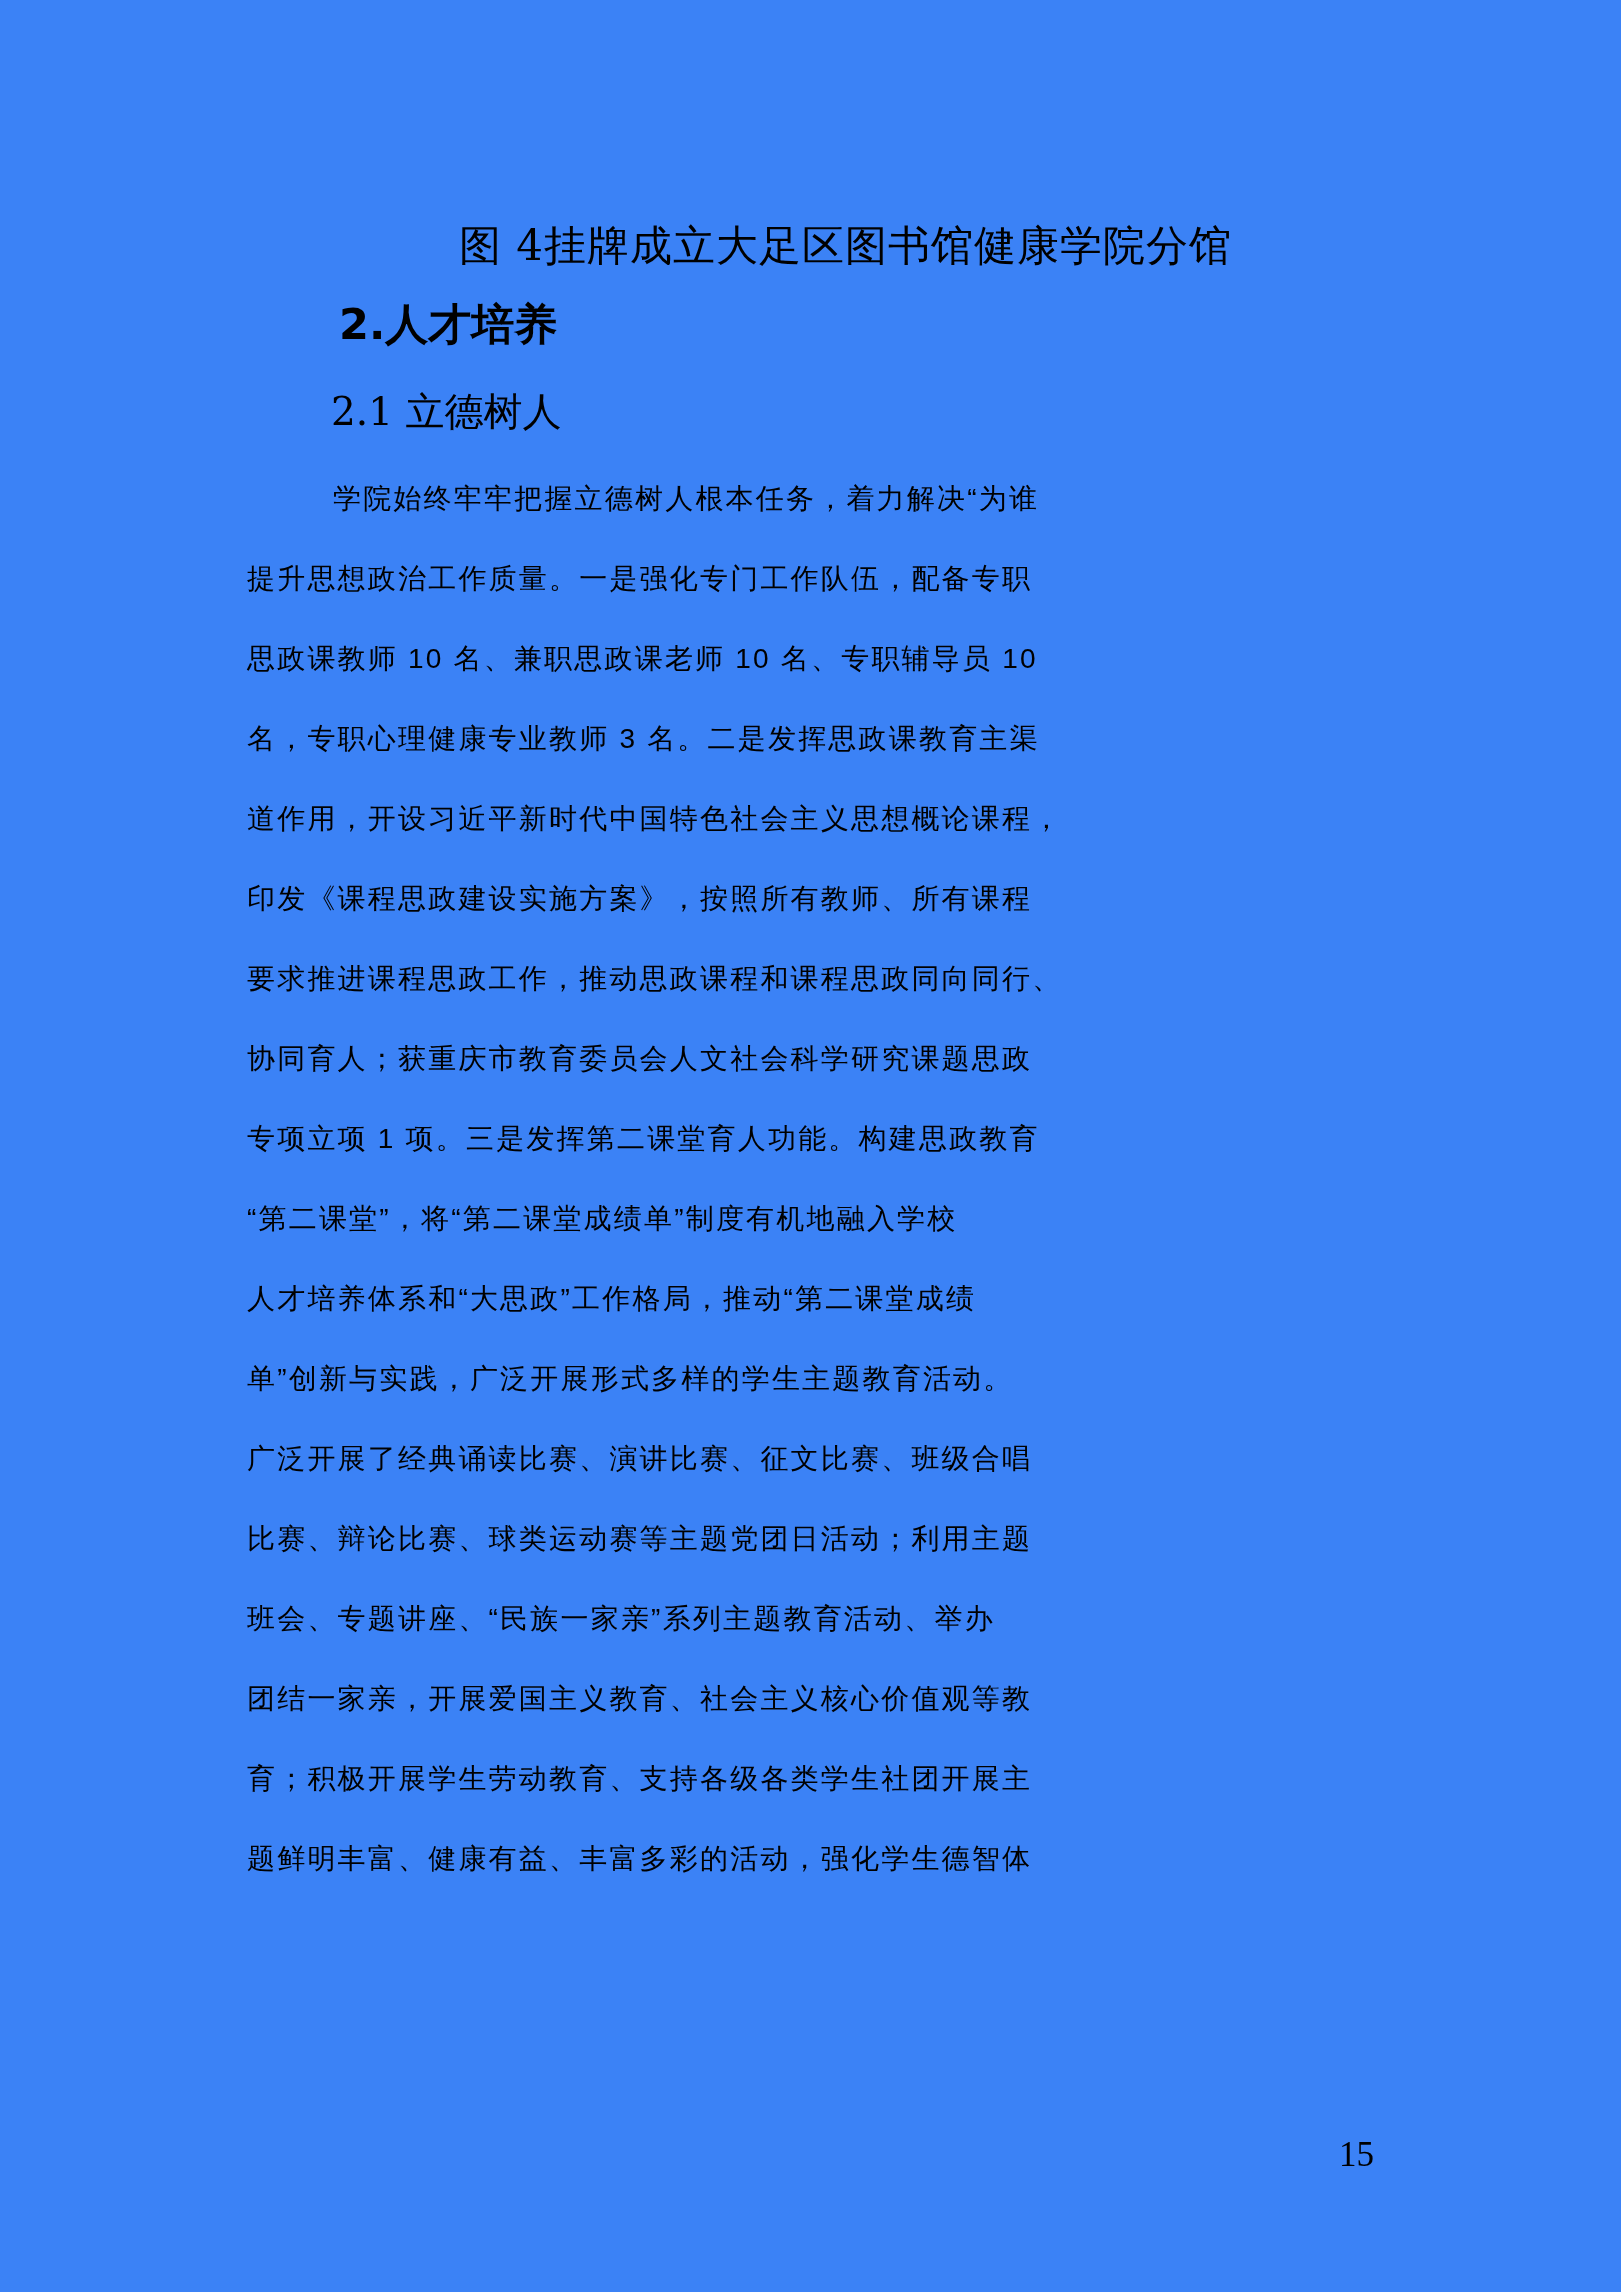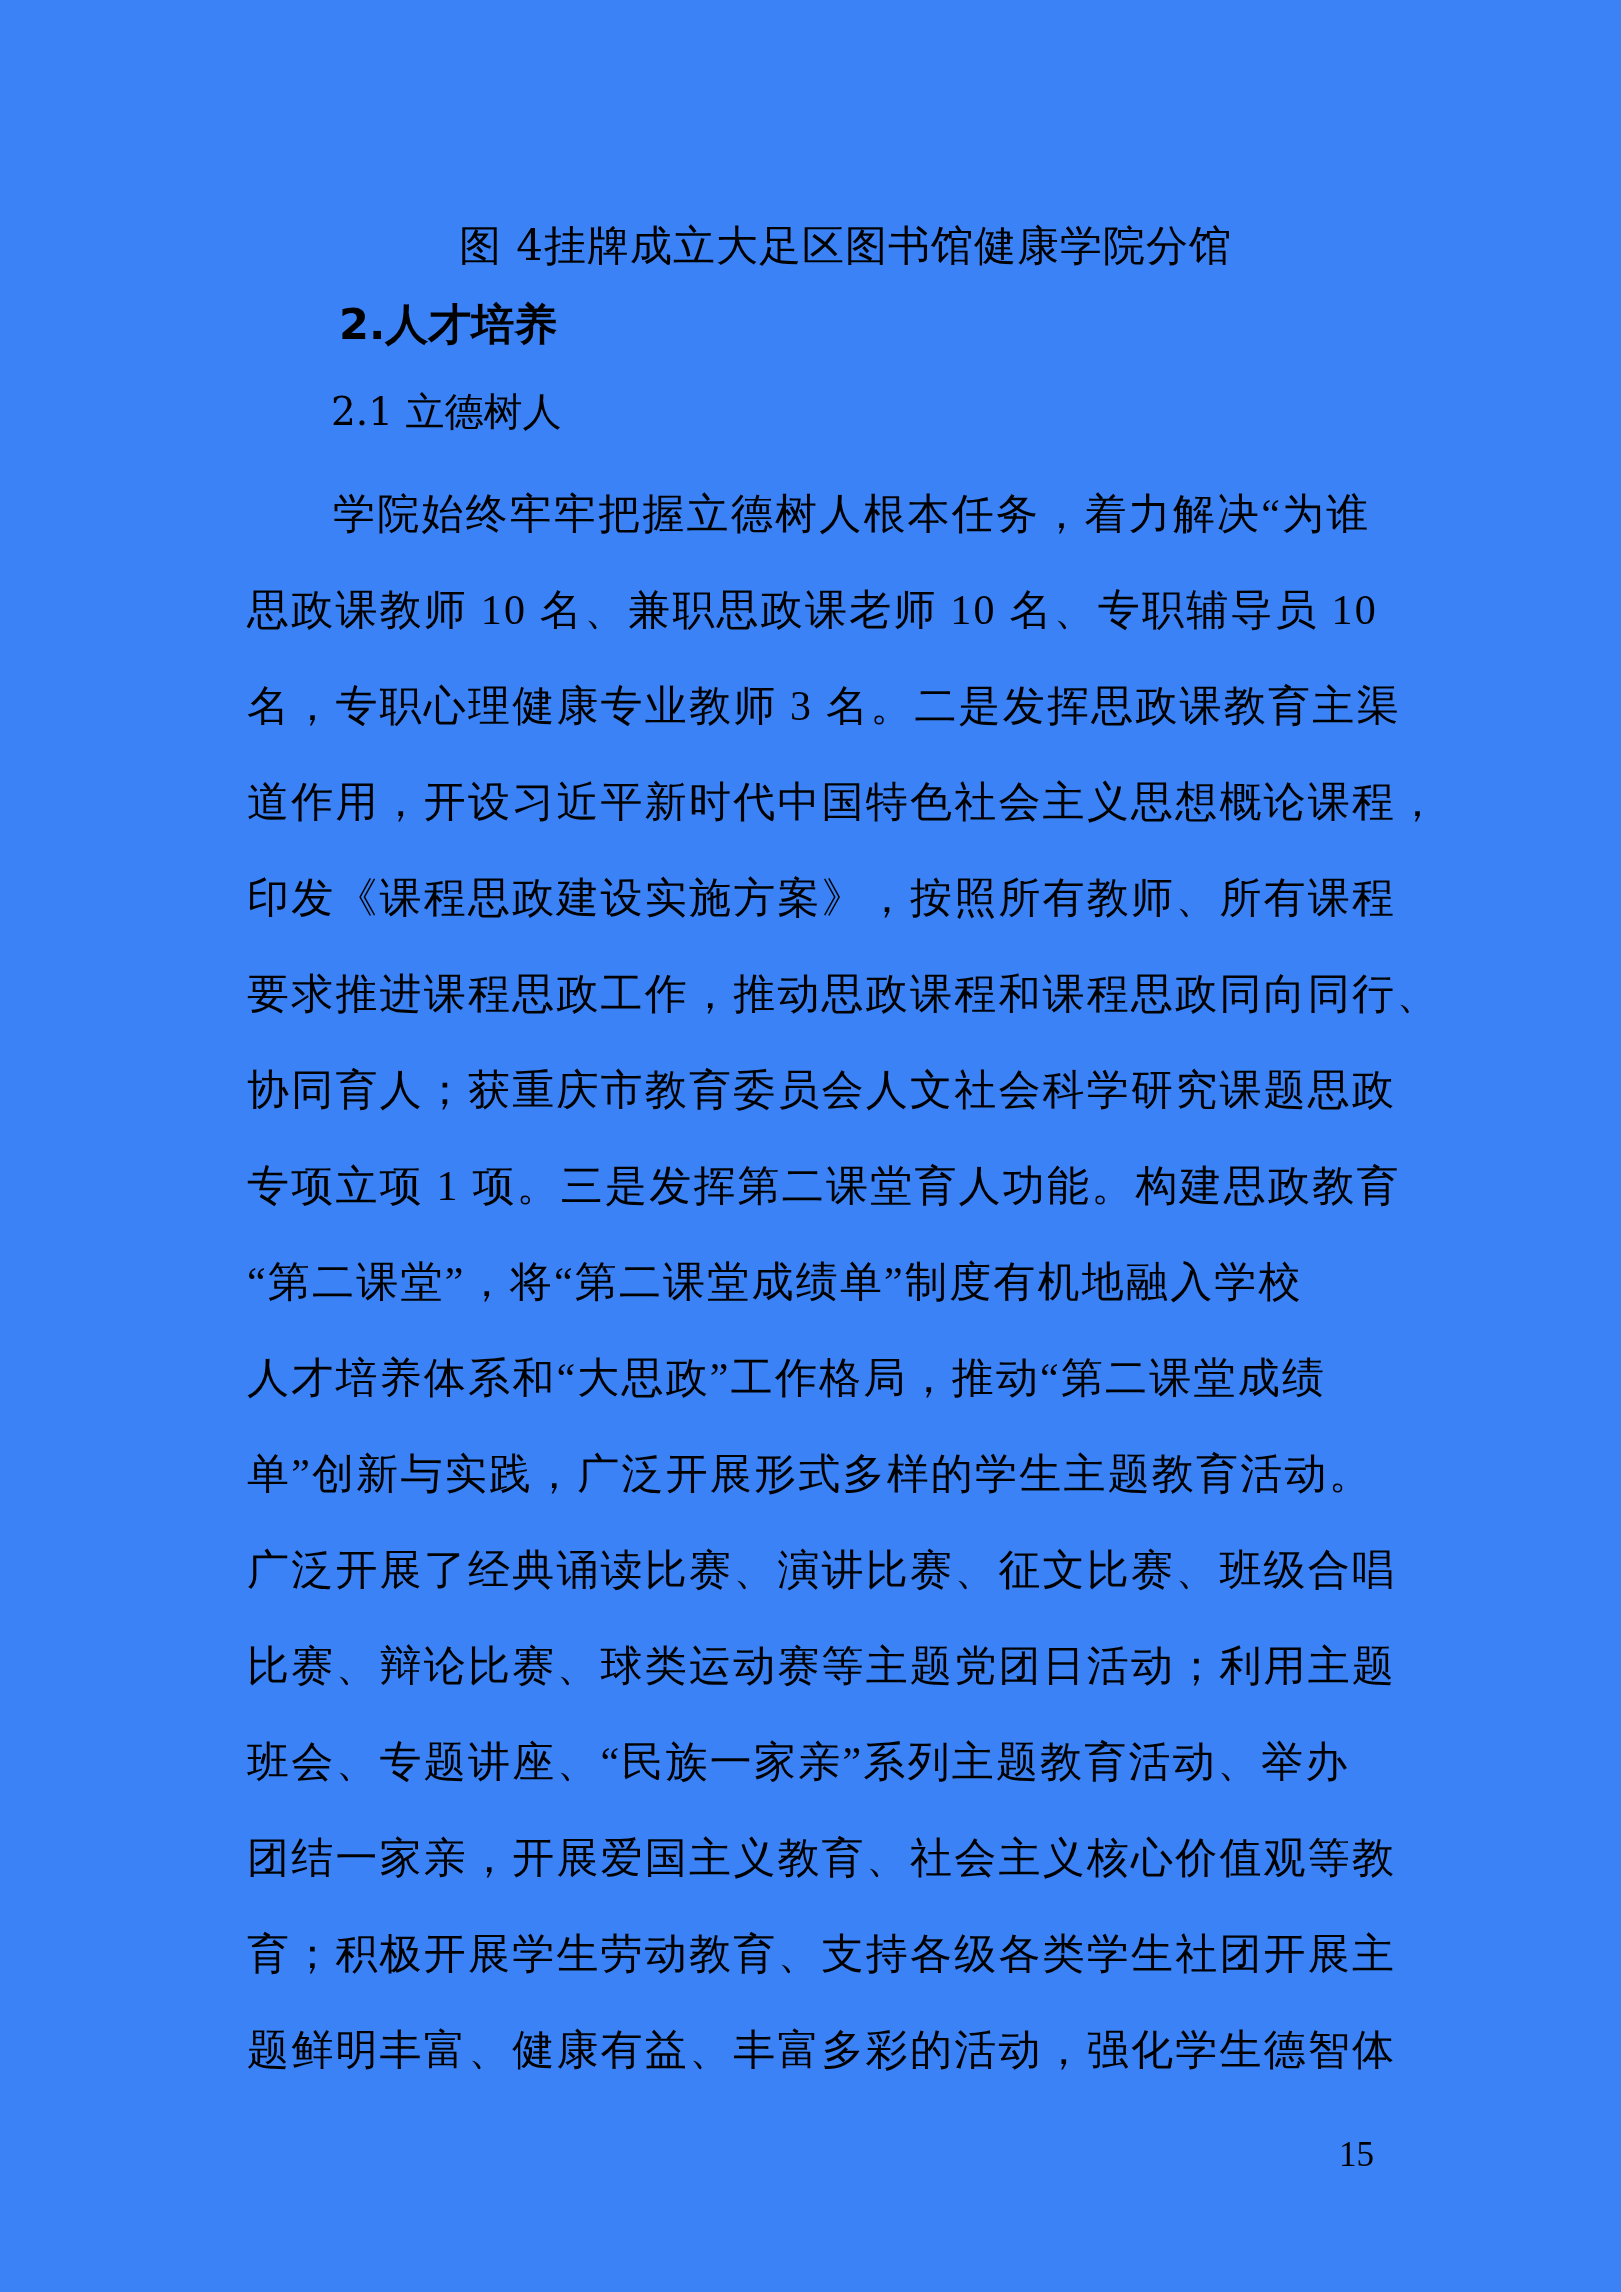--- a/index.html
+++ b/index.html
@@ -54,25 +54,24 @@
   .body-text {
     position: absolute;
     left: 247px;
     top: 469px;
     width: 1137px;
   }
   .line {
     display: block;
     height: 80px;
     line-height: 59px;
-    font-family: Liberation Serif, serif;
-    font-size: 42px;
+    font-family: Liberation Sans, sans-serif;
+    font-size: 28px;
     white-space: nowrap;
     letter-spacing: 2.2px;
-    margin-top: 16px;
   }
   .line.indent {
     padding-left: 86px;
   }
   .page-number {
     position: absolute;
     left: 1339px;
     top: 2133px;
     font-family: "Liberation Serif", "DejaVu Serif", serif;
     font-size: 35px;
@@ -85,20 +84,21 @@
 <div class="page">
 
   <div class="caption">图 4挂牌成立大足区图书馆健康学院分馆</div>
 
   <div class="h2">2.人才培养</div>
 
   <div class="h3">2.1 立德树人</div>
 
   <div class="body-text">
     <span class="line indent">学院始终牢牢把握立德树人根本任务，着力解决“为谁</span>
+    <span class="line">提升思想政治工作质量。一是强化专门工作队伍，配备专职</span>
     <span class="line">思政课教师 10 名、兼职思政课老师 10 名、专职辅导员 10</span>
     <span class="line">名，专职心理健康专业教师 3 名。二是发挥思政课教育主渠</span>
     <span class="line">道作用，开设习近平新时代中国特色社会主义思想概论课程，</span>
     <span class="line">印发《课程思政建设实施方案》，按照所有教师、所有课程</span>
     <span class="line">要求推进课程思政工作，推动思政课程和课程思政同向同行、</span>
     <span class="line">协同育人；获重庆市教育委员会人文社会科学研究课题思政</span>
     <span class="line">专项立项 1 项。三是发挥第二课堂育人功能。构建思政教育</span>
     <span class="line">“第二课堂”，将“第二课堂成绩单”制度有机地融入学校</span>
     <span class="line">人才培养体系和“大思政”工作格局，推动“第二课堂成绩</span>
     <span class="line">单”创新与实践，广泛开展形式多样的学生主题教育活动。</span>

